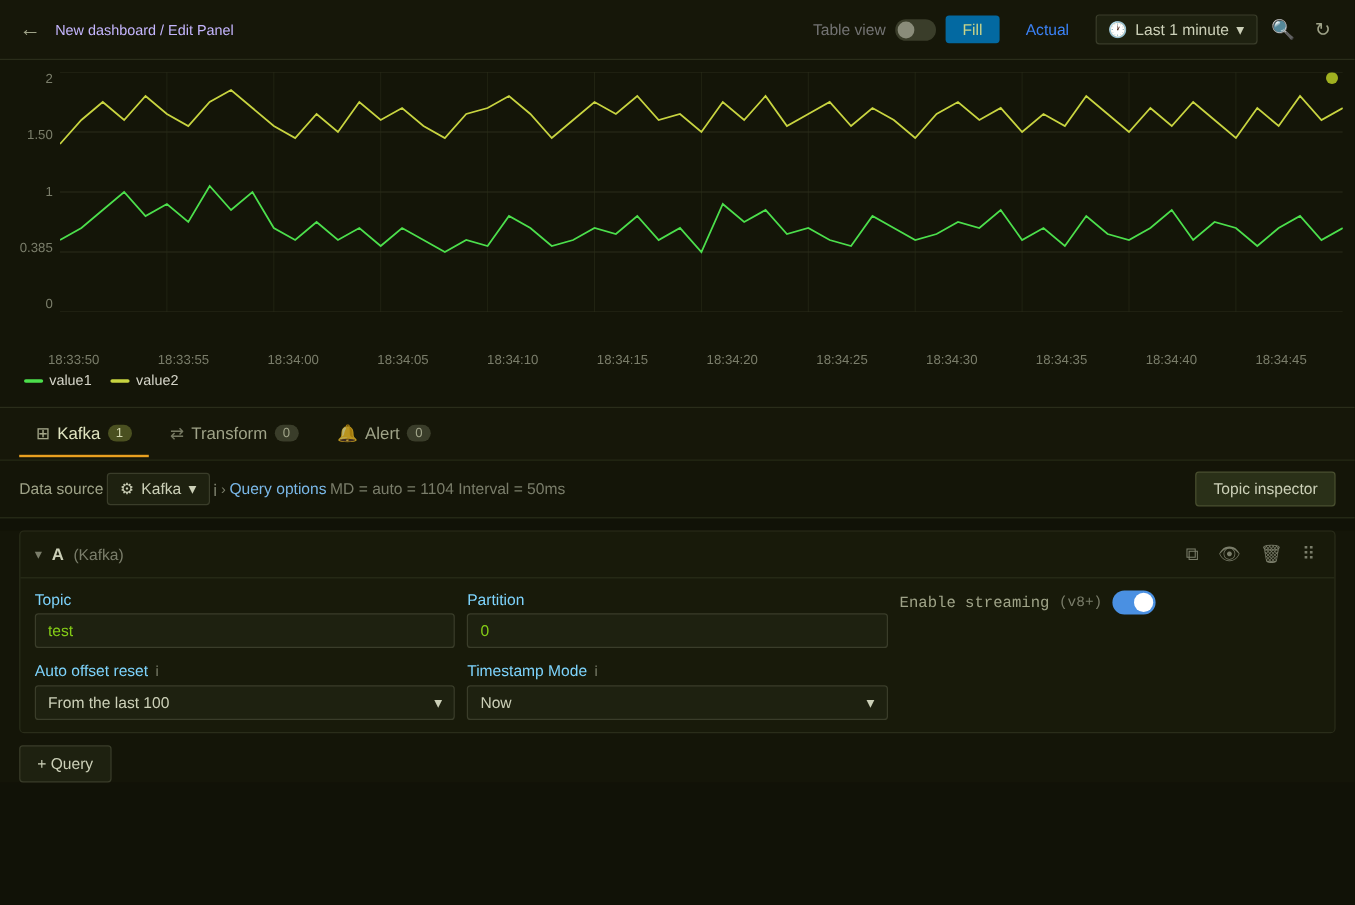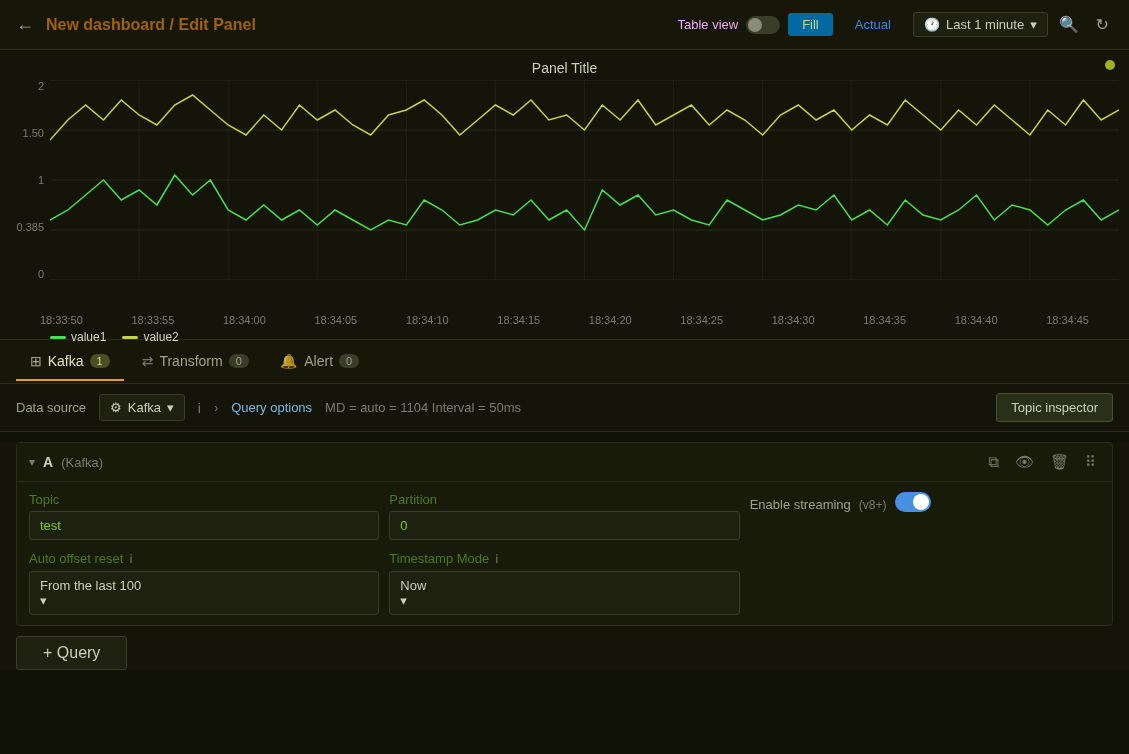--- a/index.html
+++ b/index.html
@@ -24,32 +24,32 @@
     }
     .back-btn {
       color: #9fa388;
       font-size: 18px;
       cursor: pointer;
       margin-right: 12px;
       background: none;
       border: none;
     }
     .breadcrumb {
-      font-size: 16px;
-      color: #a16207;
-      font-weight: 700;
+      font-size: 12px;
+      color: #c4b5fd;
+      font-weight: 400;
     }
     .header-right {
       margin-left: auto;
       display: flex;
       align-items: center;
       gap: 8px;
     }
     .table-view-label {
-      color: #f0abfc;
+      color: #737373;
       font-size: 13px;
     }
     .toggle-pill {
       width: 34px;
       height: 18px;
       background: #3a3d2a;
       border-radius: 9px;
       position: relative;
       cursor: pointer;
     }
@@ -149,21 +149,21 @@
     .x-axis {
       display: flex;
       justify-content: space-between;
       padding: 4px 40px 0 40px;
       color: #7a7d6a;
       font-size: 11px;
     }
     .legend {
       display: flex;
       gap: 16px;
-      padding: 4px 50px;
+      padding: 4px 20px;
       font-size: 12px;
     }
     .legend-item {
       display: flex;
       align-items: center;
       gap: 5px;
     }
     .legend-dot {
       width: 16px; height: 3px;
       border-radius: 2px;
@@ -210,21 +210,21 @@
       opacity: 0.7;
     }
 
     
     .query-bar {
       display: flex;
       align-items: center;
       padding: 8px 16px;
       background: #141508;
       border-bottom: 1px solid #2a2d1a;
-      gap: 13px;
+      gap: 3px;
       height: 48px;
     }
     .datasource-label {
       color: #9fa388;
       font-size: 13px;
     }
     .datasource-select {
       display: flex;
       align-items: center;
       gap: 6px;
@@ -326,21 +326,21 @@
       display: flex;
       flex-direction: column;
       gap: 4px;
     }
     .field-row {
       display: flex;
       align-items: center;
       gap: 6px;
     }
     .field-label {
-      color: #4d7c0f;
+      color: #7dd3fc;
       font-size: 13px;
       white-space: nowrap;
     }
     .field-input {
       background: #1e2110;
       border: 1px solid #3a3d2a;
       color: #84cc16;
       padding: 6px 10px;
       border-radius: 3px;
       font-size: 13px;
@@ -348,67 +348,67 @@
     }
     .field-select {
       background: #1e2110;
       border: 1px solid #3a3d2a;
       color: #ccd0b8;
       padding: 6px 10px;
       border-radius: 3px;
       font-size: 13px;
       width: 100%;
       display: flex;
-      align-items: flex-start;
+      align-items: flex-end;
       justify-content: space-between;
       cursor: pointer;
-      flex-direction: column;
     }
     .toggle-on {
       width: 36px; height: 20px;
       background: #4a90e2;
       border-radius: 10px;
       position: relative;
       cursor: pointer;
       display: inline-block;
     }
     .toggle-on::after {
       content: '';
       width: 16px; height: 16px;
       background: #fff;
       border-radius: 50%;
       position: absolute;
       top: 2px; right: 2px;
     }
     .streaming-group {
       display: flex;
-      align-items: flex-end;
+      align-items: center;
       gap: 8px;
+      font-family: Liberation Mono, monospace;
     }
     .streaming-label {
       color: #9fa388;
       font-size: 13px;
     }
     .streaming-version {
       color: #7a7d6a;
       font-size: 12px;
     }
 
     
     .add-query-btn {
       display: flex;
       align-items: center;
       gap: 6px;
       background: #1e2110;
       border: 1px solid #3a3d2a;
       color: #ccd0b8;
-      padding: 7px 26px;
-      border-radius: 3px;
-      cursor: pointer;
-      font-size: 16px;
+      padding: 7px 14px;
+      border-radius: 3px;
+      cursor: pointer;
+      font-size: 13px;
       margin: 8px 0 12px 0;
     }
   </style>
 </head>
 <body>
 
 <div class="header">
   <button class="back-btn">←</button>
   <span class="breadcrumb">New dashboard / Edit Panel</span>
   <div class="header-right">
@@ -420,21 +420,20 @@
       <span>🕐</span>
       <span>Last 1 minute</span>
       <span>▾</span>
     </button>
     <button class="icon-btn">🔍</button>
     <button class="icon-btn">↻</button>
   </div>
 </div>
 
 <div class="chart-container">
-  <div class="panel-title">Panel Title</div>
   <div class="chart-dot"></div>
   <div class="chart-area">
     <div class="y-axis">
       <span>2</span>
       <span>1.50</span>
       <span>1</span>
       <span>0.385</span>
       <span>0</span>
     </div>
     <svg class="chart-svg" viewBox="0 0 1080 200" preserveAspectRatio="none" style="margin-left:40px; width: calc(100% - 40px);">

